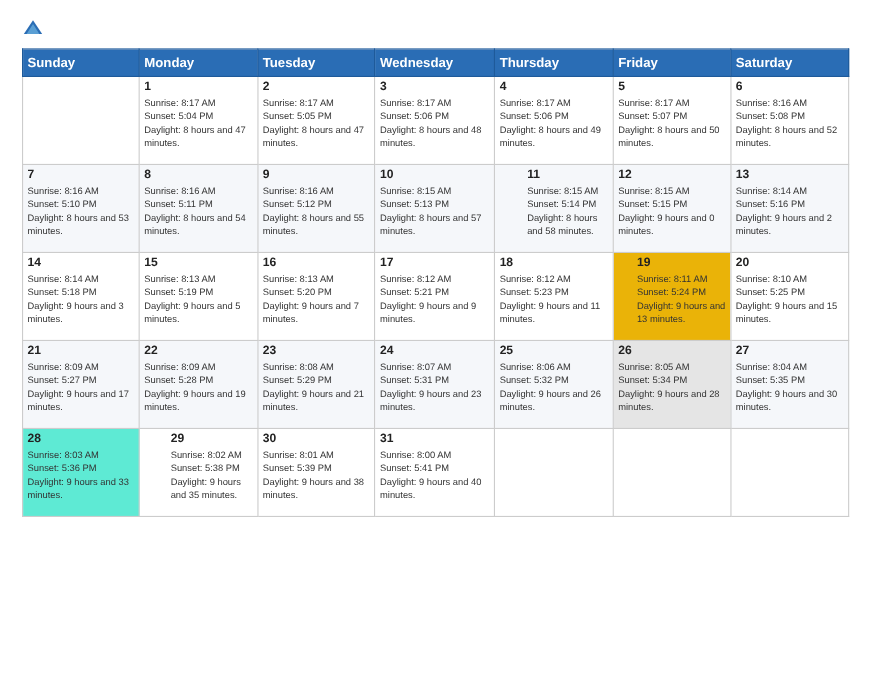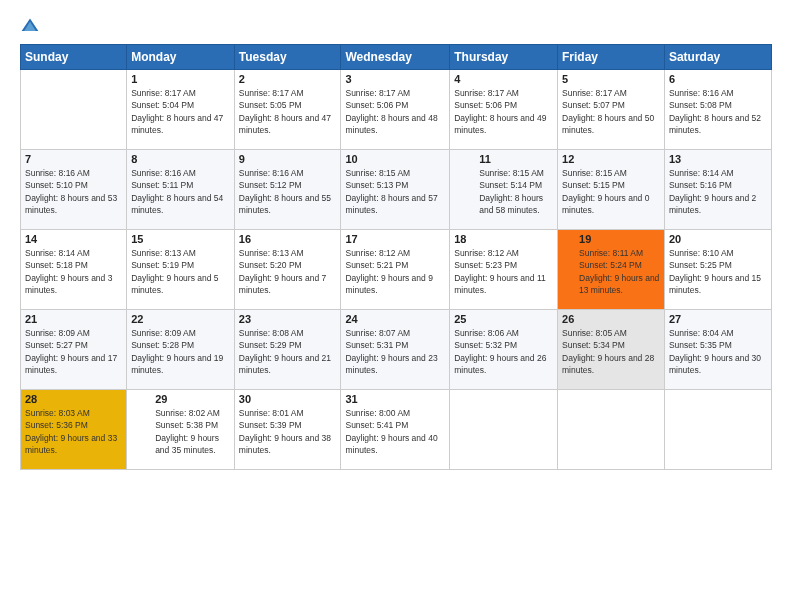--- a/index.html
+++ b/index.html
@@ -199,21 +199,21 @@
             <div class="day-info">Sunrise: 8:13 AM<br>Sunset: 5:20 PM<br>Daylight: 9 hours and 7 minutes.</div>
           </td>
           <td style="background: rgb(255, 255, 255); margin-top: 40px;">
             <span class="day-number">17</span>
             <div class="day-info">Sunrise: 8:12 AM<br>Sunset: 5:21 PM<br>Daylight: 9 hours and 9 minutes.</div>
           </td>
           <td style="background: rgb(255, 255, 255);">
             <span class="day-number">18</span>
             <div class="day-info">Sunrise: 8:12 AM<br>Sunset: 5:23 PM<br>Daylight: 9 hours and 11 minutes.</div>
           </td>
-          <td style="background: #f97316; padding-left: 21px;">
+          <td style="background: #eab308; padding-left: 21px;">
             <span class="day-number">19</span>
             <div class="day-info">Sunrise: 8:11 AM<br>Sunset: 5:24 PM<br>Daylight: 9 hours and 13 minutes.</div>
           </td>
           <td style="background: rgb(255, 255, 255);">
             <span class="day-number">20</span>
             <div class="day-info">Sunrise: 8:10 AM<br>Sunset: 5:25 PM<br>Daylight: 9 hours and 15 minutes.</div>
           </td>
         </tr>
         <tr>
           <td style="background: rgb(245, 247, 250);">
@@ -239,21 +239,21 @@
           <td style="background: #e5e5e5; margin-left: 24px;">
             <span class="day-number">26</span>
             <div class="day-info">Sunrise: 8:05 AM<br>Sunset: 5:34 PM<br>Daylight: 9 hours and 28 minutes.</div>
           </td>
           <td style="background: rgb(245, 247, 250);">
             <span class="day-number">27</span>
             <div class="day-info">Sunrise: 8:04 AM<br>Sunset: 5:35 PM<br>Daylight: 9 hours and 30 minutes.</div>
           </td>
         </tr>
         <tr>
-          <td style="background: #eab308; margin-left: 48px;">
+          <td style="background: #5eead4; margin-left: 48px;">
             <span class="day-number">28</span>
             <div class="day-info">Sunrise: 8:03 AM<br>Sunset: 5:36 PM<br>Daylight: 9 hours and 33 minutes.</div>
           </td>
           <td style="background: rgb(255, 255, 255); padding-left: 28px;">
             <span class="day-number">29</span>
             <div class="day-info">Sunrise: 8:02 AM<br>Sunset: 5:38 PM<br>Daylight: 9 hours and 35 minutes.</div>
           </td>
           <td style="background: rgb(255, 255, 255);">
             <span class="day-number">30</span>
             <div class="day-info">Sunrise: 8:01 AM<br>Sunset: 5:39 PM<br>Daylight: 9 hours and 38 minutes.</div>

